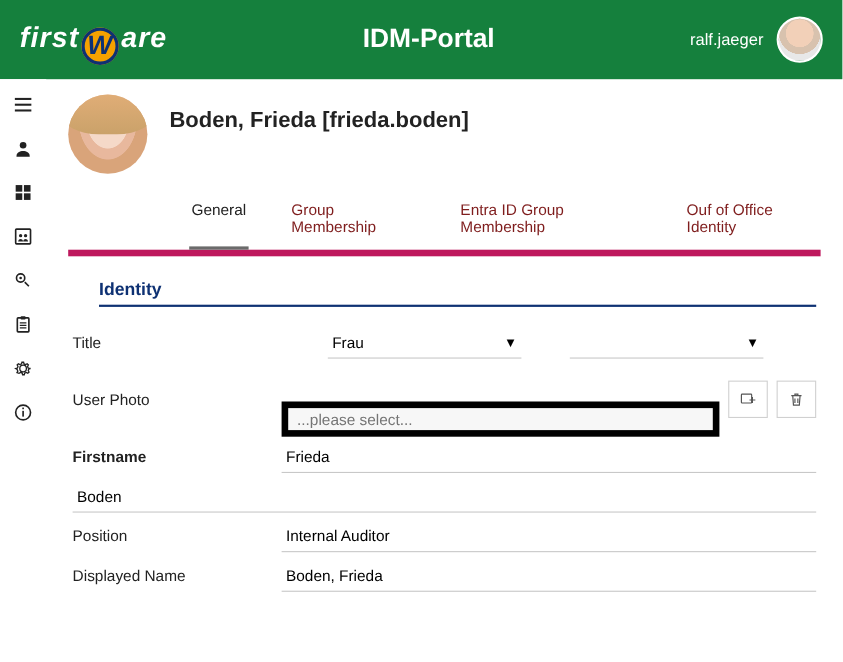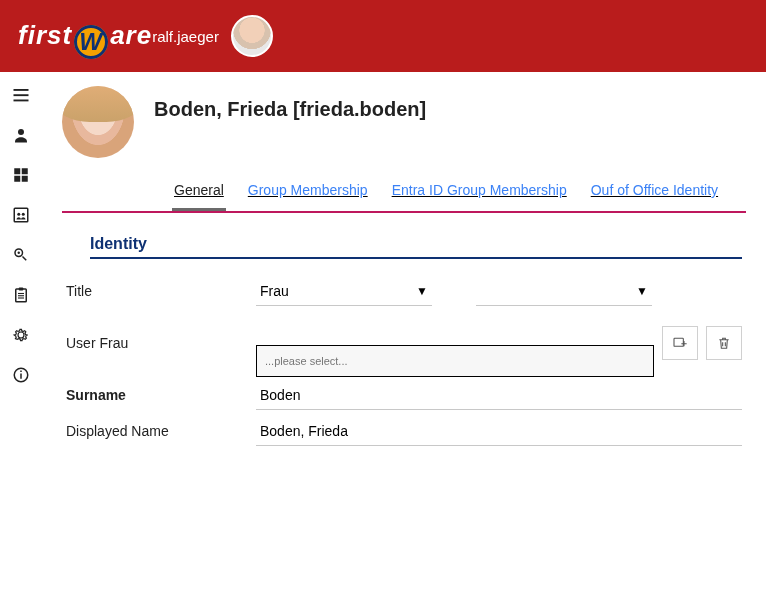--- a/index.html
+++ b/index.html
@@ -1,19 +1,19 @@
 <!DOCTYPE html>
 <html><head>
 <meta charset="utf-8">
 <style>
   * { box-sizing: border-box; margin: 0; padding: 0; font-family: "Segoe UI", Arial, sans-serif; }
   body { width: 766px; height: 602px; overflow: hidden; background: #fff; }
 
   
-  .header { height: 72px; background: #b91c1c; display: flex; align-items: center; padding: 0 18px 0 18px; color: #fff; }
+  .header { height: 72px; background: #15803d; display: flex; align-items: center; padding: 0 18px 0 18px; color: #fff; }
   .logo { display: flex; align-items: baseline; font-size: 26px; font-weight: 700; font-style: italic; letter-spacing: 1px; }
   .logo .w-badge {
     display: inline-flex; align-items: center; justify-content: center;
     width: 34px; height: 34px; border-radius: 50%;
     background: #f5a100; color: #0e3173; font-style: italic; font-weight: 800;
     font-size: 24px; margin: 0 2px; position: relative; top: 6px;
     box-shadow: inset 0 0 0 3px #0e3173;
   }
   .portal-title { flex: 1; text-align: center; font-size: 24px; font-weight: 700; }
   .user-area { display: flex; align-items: center; gap: 12px; font-size: 15px; }
@@ -36,47 +36,47 @@
     background: radial-gradient(ellipse at 50% 30%, #f5d9c8 0 38%, #e8b89d 39% 52%, #d9a47a 53% 100%);
     position: relative; overflow: hidden;
   }
   .user-photo::after{
     content:""; position:absolute; inset:-6px -6px auto -6px; height:46px;
     background: linear-gradient(#e6b07a,#caa26a); border-radius: 50% 50% 40% 40%;
     top:-10px;
   }
   .page-title { font-size: 20px; font-weight: 700; color: #222; padding-top: 12px; }
 
-  .tabs { display: flex; gap: 20px; border-bottom: 2px solid #be185d; margin-top: 14px; padding-left: 110px; text-decoration: underline; }
-  .tab { padding: 10px 2px 10px 2px; font-size: 14px; color: #3b82f6; cursor: pointer; border-bottom: 3px solid transparent; }
+  .tabs { display: flex; gap: 37px; border-bottom: 6px solid #be185d; margin-top: 14px; padding-left: 110px; }
+  .tab { padding: 10px 2px 10px 2px; font-size: 14px; color: #7f1d1d; cursor: pointer; border-bottom: 3px solid transparent; }
   .tab.active { color: #222; border-bottom-color: #6b6b6b; font-weight: 500; }
 
   .scroll-area { height: 396px; overflow-y: scroll; padding-right: 4px; padding-left: 4px; }
   .scroll-area::-webkit-scrollbar { width: 14px; }
   .scroll-area::-webkit-scrollbar-track { background: #f1f1f1; }
   .scroll-area::-webkit-scrollbar-thumb { background: #c0c0c0; }
 
   .section { margin-top: 22px; }
   .section-title { color: #0e3173; font-weight: 700; font-size: 16px; border-bottom: 2px solid #0e3173; padding-bottom: 4px; margin-bottom: 14px; margin-left: 24px; }
 
   .row { display: flex; align-items: center; min-height: 36px; gap: 12px; }
   .row .label { width: 178px; font-size: 14px; color: #222; }
   .row .label.bold { font-weight: 700; }
   .row .field { flex: 1; }
 
   .select {
     width: 176px; height: 30px; border: none; border-bottom: 1px solid #c8c8c8;
     font-size: 14px; padding: 0 4px; background: #fff; position: relative; display:flex; align-items:center; justify-content:space-between;
   }
   .select .caret { font-size: 12px; }
-  .selects-pair { display: flex; gap: 44px; }
+  .selects-pair { display: flex; gap: 44px; margin-left: 42px; }
 
   .text-input {
-    width: 100%; height: 32px; border: 1px solid #000000; background: #f7f7f7;
-    font-size: 11px; padding: 0 8px; color: #555; margin-top: 36px;
+    width: 100%; height: 32px; border: 6px solid #000000; background: #f7f7f7;
+    font-size: 14px; padding: 0 8px; color: #555; margin-top: 36px;
   }
   .text-input.readonly { background:#f7f7f7; }
   .underline-input {
     width: 100%; height: 30px; border: none; border-bottom: 1px solid #c8c8c8;
     font-size: 14px; padding: 0 4px; background: transparent;
   }
 
   .photo-row { display:flex; align-items:center; gap: 8px; }
   .photo-row .text-input { flex:1; color:#9a9a9a; }
   .icon-btn {
@@ -91,20 +91,21 @@
 </style>
 </head>
 <body>
 
 <div class="header">
   <div class="logo">
     <span>first</span>
     <span class="w-badge">W</span>
     <span>are</span>
   </div>
+  <div class="portal-title">IDM-Portal</div>
   <div class="user-area">
     <span>ralf.jaeger</span>
     <div class="avatar-top"></div>
   </div>
 </div>
 
 <div class="shell">
   <div class="sidenav">
     <div class="nav-icon">
       <svg viewBox="0 0 24 24">
@@ -192,43 +193,50 @@
               <span class="caret">▼</span>
             </div>
             <div class="select">
               <span></span>
               <span class="caret">▼</span>
             </div>
           </div>
         </div>
 
         <div class="row">
-          <div class="label">User Frau</div>
+          <div class="label">User Photo</div>
           <div class="field photo-row">
             <input class="text-input" placeholder="...please select..." style="">
             <div class="icon-btn">
               <svg viewBox="0 0 24 24">
                   <rect x="3" y="5" width="14" height="12" rx="1"></rect>
                   <path d="M20 9v8M16 13h8" transform="translate(-2 0)"></path>
                 </svg>
             </div>
             <div class="icon-btn">
               <svg viewBox="0 0 24 24">
                   <path d="M5 7h14M10 7V5h4v2M7 7l1 13h8l1-13M10 11v6M14 11v6"></path>
                 </svg>
             </div>
           </div>
         </div>
 
-
-        <div class="row">
-          <div class="label bold">Surname</div>
+        <div class="row">
+          <div class="label bold">Firstname</div>
+          <div class="field"><input class="underline-input" value="Frieda" style=""></div>
+        </div>
+
+        <div class="row">
           <div class="field"><input class="underline-input" value="Boden" style=""></div>
         </div>
 
+        <div class="row">
+          <div class="label">Position</div>
+          <div class="field"><input class="underline-input" value="Internal Auditor" style=""></div>
+        </div>
 
         <div class="row">
           <div class="label">Displayed Name</div>
           <div class="field"><input class="underline-input" value="Boden, Frieda" style=""></div>
         </div>
       </div>
 
 
       <div class="spacer-bottom"></div>
     </div>

